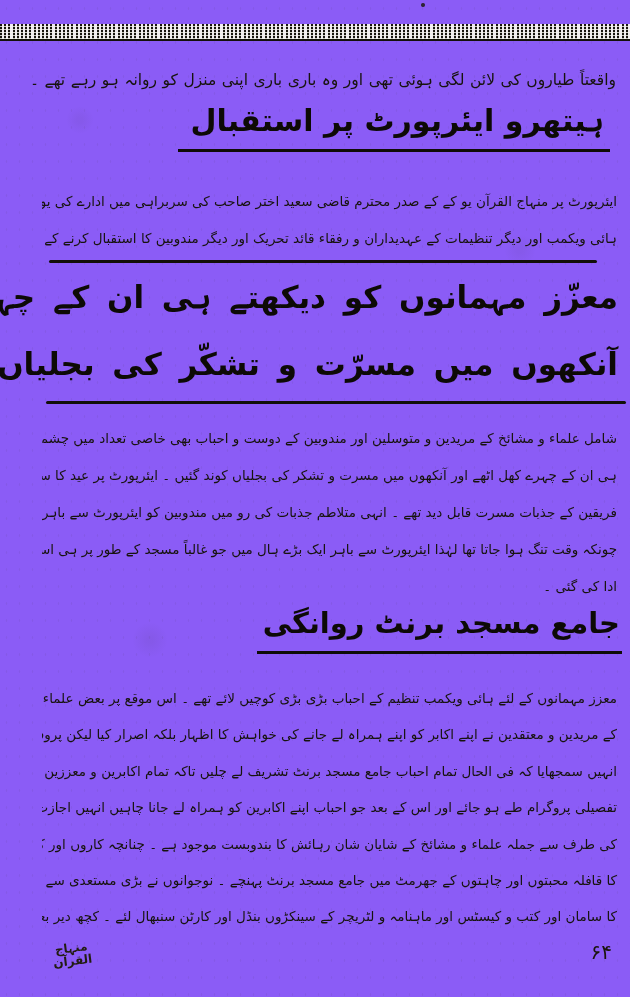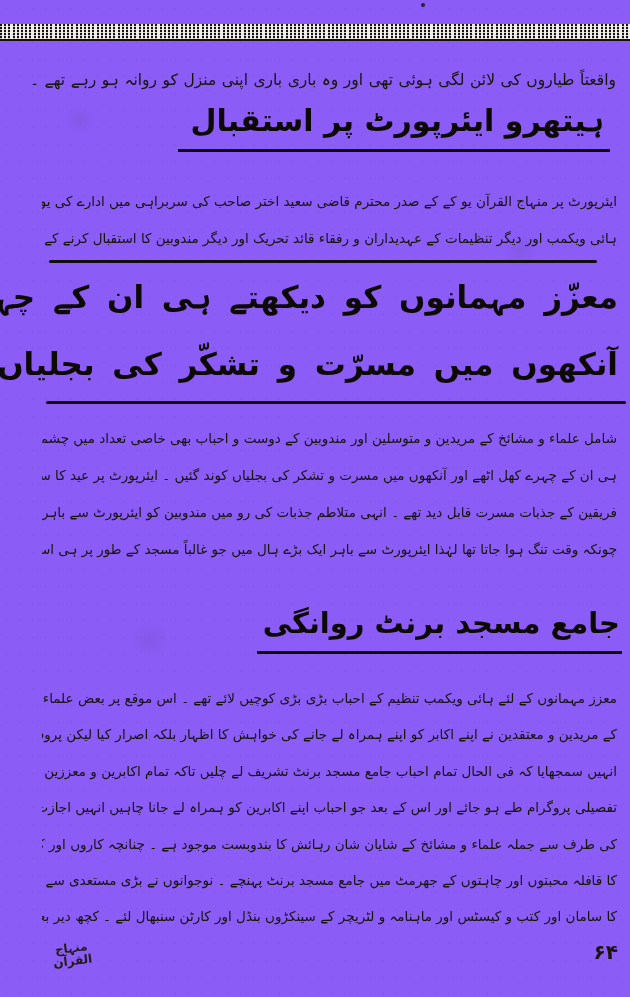--- a/index.html
+++ b/index.html
@@ -61,22 +61,22 @@
     font-size:31px;font-weight:bold;color:#0d0a06;text-align:center;
     line-height:66px;height:66px;word-spacing:7px;white-space:nowrap;overflow:hidden;
     padding:1px 12px 0 12px;
   }
   .stamp{
     position:absolute;left:46px;top:942px;width:52px;
     font-size:12px;font-weight:bold;line-height:13px;text-align:center;
     transform:rotate(-7deg);color:#221c12;
   }
   .pnum{
-    position:absolute;right:12px;top:940px;
-    font-size:20px;font-weight:bold;color:#1a150d;
+    position:absolute;right:18px;top:940px;
+    font-size:20px;font-weight:normal;color:#1a150d;
   }
 </style>
 </head>
 <body>
 
 <div class="page">
 
   <div class="band"></div>
 
   <div class="intro">واقعتاً طیاروں کی لائن لگی ہوئی تھی اور وہ باری باری اپنی منزل کو روانہ ہو رہے تھے ۔</div>
@@ -95,20 +95,21 @@
     <div class="fline">معزّز مہمانوں کو دیکھتے ہی ان کے چہرے کھل اُٹھے اور</div>
     <div class="fline">آنکھوں میں مسرّت و تشکّر کی بجلیاں کوند گئیں</div>
     <div class="rule r2"></div>
   </div>
 
   <div class="para p2">
     <div class="bl">شامل علماء و مشائخ کے مریدین و متوسلین اور مندوبین کے دوست و احباب بھی خاصی تعداد میں چشم براہ تھے ۔ معزز مہمانوں کو دیکھتے</div>
     <div class="bl">ہی ان کے چہرے کھل اٹھے اور آنکھوں میں مسرت و تشکر کی بجلیاں کوند گئیں ۔ ایئرپورٹ پر عید کا سا سماں لگ رہا تھا</div>
     <div class="bl">فریقین کے جذبات مسرت قابل دید تھے ۔ انہی متلاطم جذبات کی رو میں مندوبین کو ایئرپورٹ سے باہر لایا گیا ۔ نماز جمعہ کے لئے</div>
     <div class="bl">چونکہ وقت تنگ ہوا جاتا تھا لہٰذا ایئرپورٹ سے باہر ایک بڑے ہال میں جو غالباً مسجد کے طور پر ہی استعمال ہوتا تھا ، نماز جمعہ</div>
+    <div class="bl end">ادا کی گئی ۔</div>
   </div>
 
   <div class="hwrap h2">
     <span class="htxt">جامع مسجد برنٹ روانگی</span>
   </div>
 
   <div class="para p3">
     <div class="bl">معزز مہمانوں کے لئے ہائی ویکمب تنظیم کے احباب بڑی بڑی کوچیں لائے تھے ۔ اس موقع پر بعض علماء و مشائخ</div>
     <div class="bl">کے مریدین و معتقدین نے اپنے اکابر کو اپنے ہمراہ لے جانے کی خواہش کا اظہار بلکہ اصرار کیا لیکن پروفیسر صاحب نے</div>
     <div class="bl">انہیں سمجھایا کہ فی الحال تمام احباب جامع مسجد برنٹ تشریف لے چلیں تاکہ تمام اکابرین و معززین کی موجودگی میں آئندہ کا</div>

